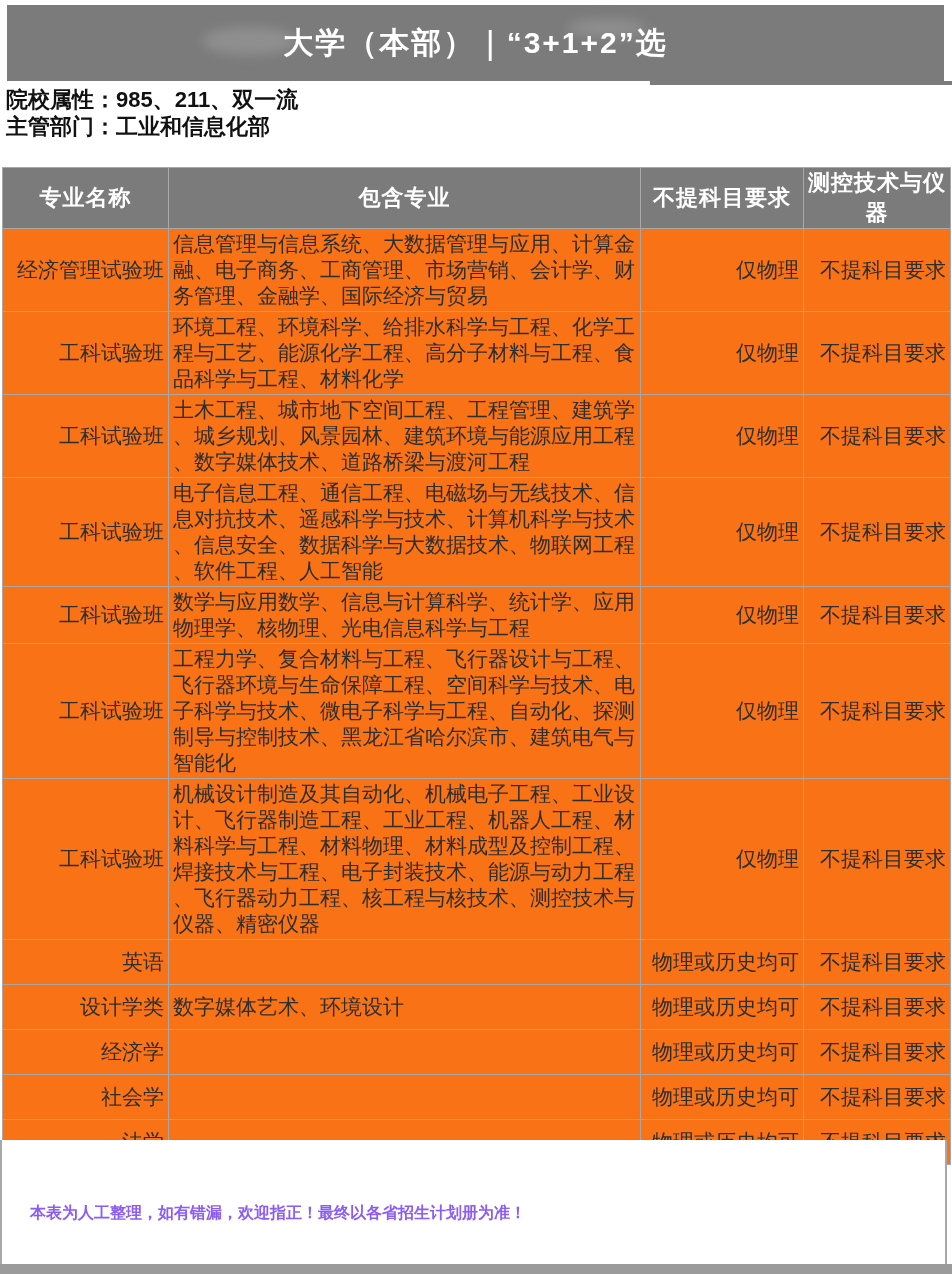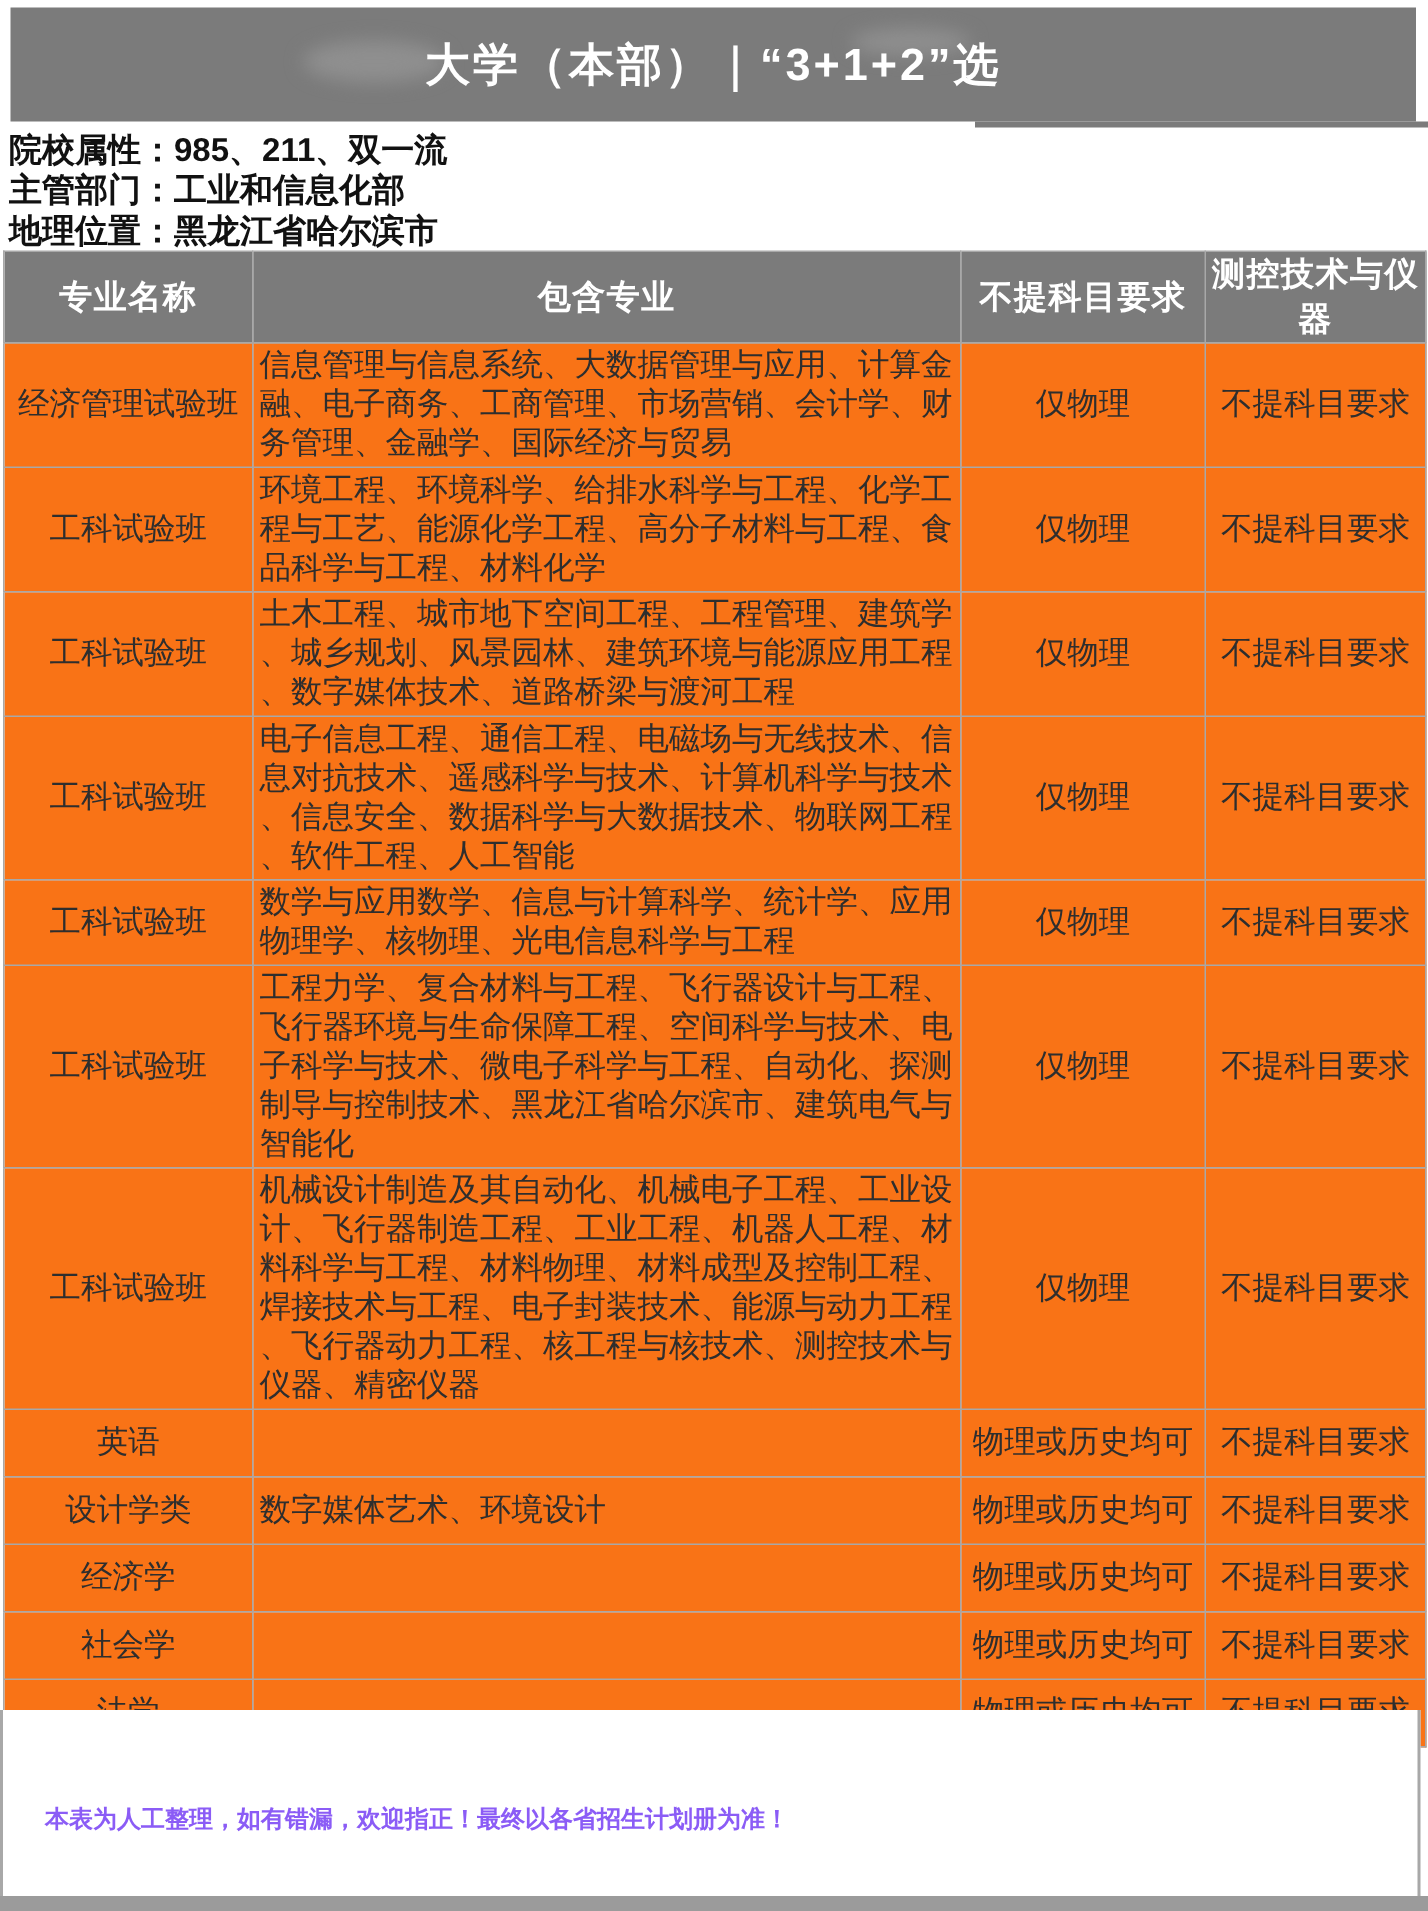--- a/index.html
+++ b/index.html
@@ -64,21 +64,21 @@
     background:var(--header-bg);color:#ffffff;
     font-size:22px;font-weight:bold;text-align:center;
     letter-spacing:1px;
   }
   table.req tbody tr{height:45px;}
   table.req td{
     font-size:21px;color:var(--cell-text);
     line-height:26px;padding:2px 4px;
     background:#f97316;
   }
-  td.major,td.primary,td.secondary{text-align:center;white-space:nowrap;margin-top:30px;}
+  td.major,td.primary,td.secondary{text-align:right;white-space:nowrap;margin-top:30px;}
   td.includes{
     text-align:left;padding-left:8px;padding-right:6px;
     word-break:break-all;line-break:anywhere;
   }
   
   .bottom-box{
     position:absolute;left:0px;top:1140px;width:947px;height:134px;
     border-left:2px solid var(--border);
     border-right:2px solid var(--border);
     background:#fff;
@@ -100,21 +100,20 @@
   <div class="banner">
     <span class="blur-blob blob-left"></span>
     <span class="blur-blob blob-right"></span>
     <span class="banner-title">大学（本部）｜“3+1+2”选</span>
   </div>
   <div class="banner-tail"></div>
 
   <div class="info">
     <div class="info-line">院校属性：985、211、双一流</div>
     <div class="info-line">主管部门：工业和信息化部</div>
-    <div class="info-line">地理位置：黑龙江省哈尔滨市</div>
   </div>
 
   <table class="req">
     <colgroup>
         <col class="c1">
         <col class="c2">
         <col class="c3">
         <col class="c4">
       </colgroup>
     <thead>

